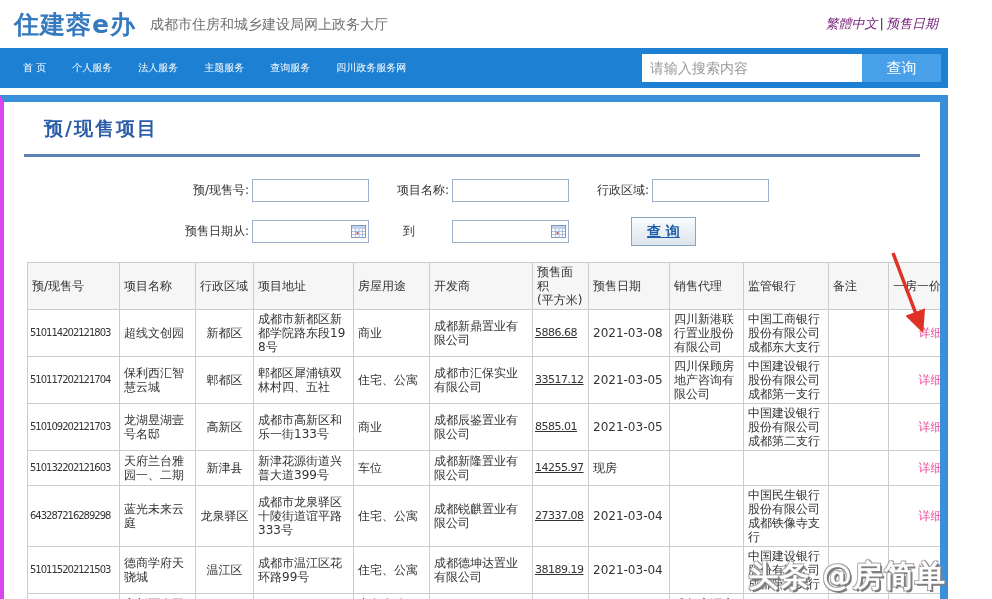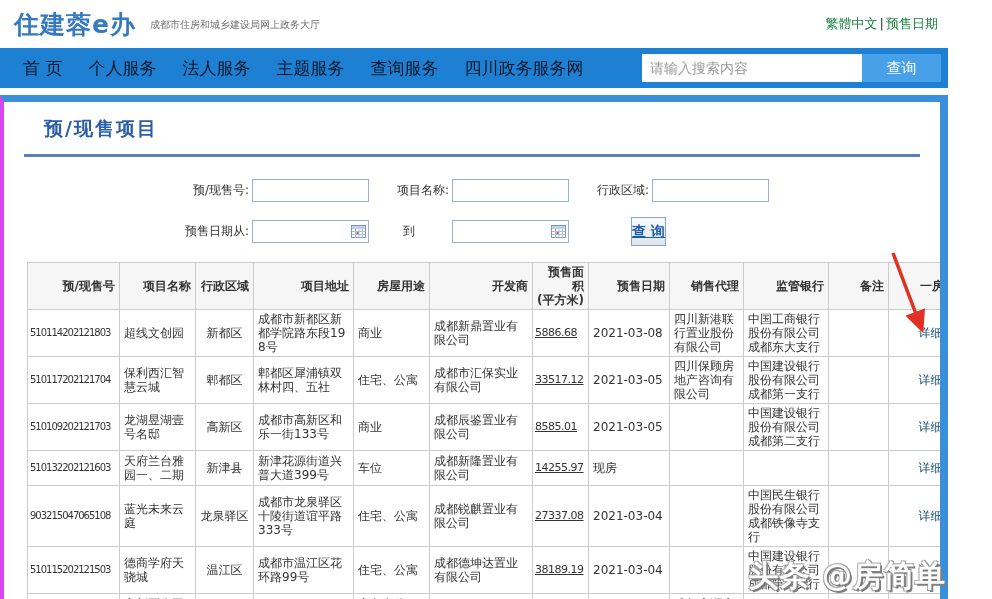--- a/index.html
+++ b/index.html
@@ -4,28 +4,28 @@
 <style>
   * { box-sizing: border-box; margin: 0; padding: 0; }
   html,body { background:#fff; }
   .page {
     position: relative; width: 948px; height: 599px; overflow: hidden;
     background:#fff; font-family: "DejaVu Sans", "Liberation Sans", sans-serif;
   }
   
   .topbar { height:48px; display:flex; align-items:center; padding-left:14px; position:relative; background:#fff; }
   .logo { font-size:25px; font-weight:bold; color:#3579BE; letter-spacing:1px; }
-  .subtitle { font-size:10px; color:#6f6f6f; margin-left:14px; margin-top:1px; }
+  .subtitle { font-size:14px; color:#6f6f6f; margin-left:14px; margin-top:1px; }
   .toplinks { position:absolute; right:10px; top:15px; font-size:13px; color:#333; }
-  .toplinks a { color:#15803d; text-decoration:none; cursor:pointer; }
+  .toplinks a { color:#701a75; text-decoration:none; cursor:pointer;font-style:italic; }
   .toplinks .sep { margin:0 2px; color:#333; }
   
   .navbar { height:40px; background:#1E80D2; display:flex; align-items:center; padding:0 7px 0 10px; }
   .nav-items { display:flex; align-items:center; }
-  .nav-item { color:#0f172a; font-size:17px; padding:0 13px; text-decoration:none; cursor:pointer; white-space:nowrap; }
+  .nav-item { color:#ffffff; font-size:10px; padding:0 13px; text-decoration:none; cursor:pointer; white-space:nowrap; }
   .nav-search { margin-left:auto; display:flex; align-items:flex-start; }
   .nav-search input { width:220px; height:28px; border:none; outline:none; padding:0 8px; font-size:14px; color:#333; font-family:inherit; }
   .nav-search input::placeholder { color:#999; }
   .nav-search-btn { width:79px; height:28px; border:none; background:#47A0E8; color:#fff; font-size:15px; cursor:pointer; font-family:inherit; }
   
   .content {
     margin-top:7px; height:504px; overflow:hidden; background:#fff;
     border-top:7px solid #3A8FDB; border-left:4px solid #d946ef; border-right:8px solid #3A8FDB;
   }
   .page-title { font-size:19px; font-weight:bold; color:#2A5DA8; margin:14px 0 0 40px; letter-spacing:2px; }
@@ -34,35 +34,35 @@
   .filter { margin-top:22px; }
   .form-row { display:flex; align-items:center; margin-bottom:15px; padding-left:150px; font-size:12px; color:#333; }
   .flabel { width:95px; text-align:right; margin-right:3px; white-space:nowrap; }
   .flabel.mid { width:80px; }
   .txt { width:117px; height:23px; border:1px solid #9AB0CB; font-size:12px; padding:0 3px; font-family:inherit; color:#333; }
   .datebox { position:relative; width:117px; height:23px; }
   .datebox input { width:117px; height:23px; border:1px solid #9AB0CB; font-size:12px; padding:0 20px 0 3px; font-family:inherit; }
   .cal { position:absolute; right:3px; top:4px; cursor:pointer; }
   .to-label { width:80px; text-align:center; }
   .query-btn {
-    margin-left:62px; height:29px; padding:0 0; cursor:pointer;
+    margin-left:62px; height:29px; padding:0 15px; cursor:pointer;
     background:linear-gradient(#fafbfc,#dce4ec); border:1px solid #89A5C2;
     color:#1C5CA8; font-weight:bold; font-size:14px; font-family:inherit;text-decoration:underline;
   }
   
   table { border-collapse:collapse; table-layout:fixed; width:945px; margin:16px 0 0 23px; font-size:12px; color:#333; background:#fff; }
   th, td { border:1px solid #ccc; padding:2px 4px; line-height:14px; vertical-align:middle; }
-  th { background:#f6f6f6; font-weight:bold; text-align:right; white-space:pre-line; }
+  th { background:#f6f6f6; font-weight:normal; text-align:left; white-space:pre-line; }
   td { text-align:left; word-break:break-all; }
   td.col0 { font-size:10px; letter-spacing:-1px; white-space:nowrap; overflow:hidden; padding:2px 1px 2px 2px; }
   td.col2 { text-align:center; }
   td.col6 { font-size:11px; letter-spacing:-0.5px; white-space:nowrap; padding:2px;text-decoration:underline; }
   td.col7 { white-space:nowrap; }
   td.col11 { text-align:center; }
-  .detail-link { color:#0c4a6e; text-decoration:none; cursor:pointer; }
+  .detail-link { color:#ec4899; text-decoration:none; cursor:pointer; }
   
   .arrow-wrap { position:absolute; left:872px; top:246px; width:70px; height:100px; pointer-events:none; }
   
   .watermark {
     position:absolute; right:2px; bottom:2px; font-size:30px; font-weight:bold; color:#fdfdfd;
     letter-spacing:1px; pointer-events:none; white-space:nowrap;
     text-shadow: 2px 2px 0 #7e7e7e, -1px -1px 0 #b5b5b5, 1px -1px 0 #999, -1px 1px 0 #999;
   }
 </style>
 </head>
@@ -214,21 +214,21 @@
             <td class="col4">车位</td>
             <td class="col5">成都新隆置业有限公司</td>
             <td class="col6">14255.97</td>
             <td class="col7">现房</td>
             <td class="col8"></td>
             <td class="col9"></td>
             <td class="col10"></td>
             <td class="col11"><a class="detail-link">详细</a></td>
           </tr>
           <tr style="height: 50px;">
-            <td class="col0">903215047065108</td>
+            <td class="col0">643287216289298</td>
             <td class="col1">蓝光未来云庭</td>
             <td class="col2">龙泉驿区</td>
             <td class="col3">成都市龙泉驿区十陵街道谊平路333号</td>
             <td class="col4">住宅、公寓</td>
             <td class="col5">成都锐麒置业有限公司</td>
             <td class="col6">27337.08</td>
             <td class="col7">2021-03-04</td>
             <td class="col8"></td>
             <td class="col9">中国民生银行股份有限公司成都铁像寺支行</td>
             <td class="col10"></td>

